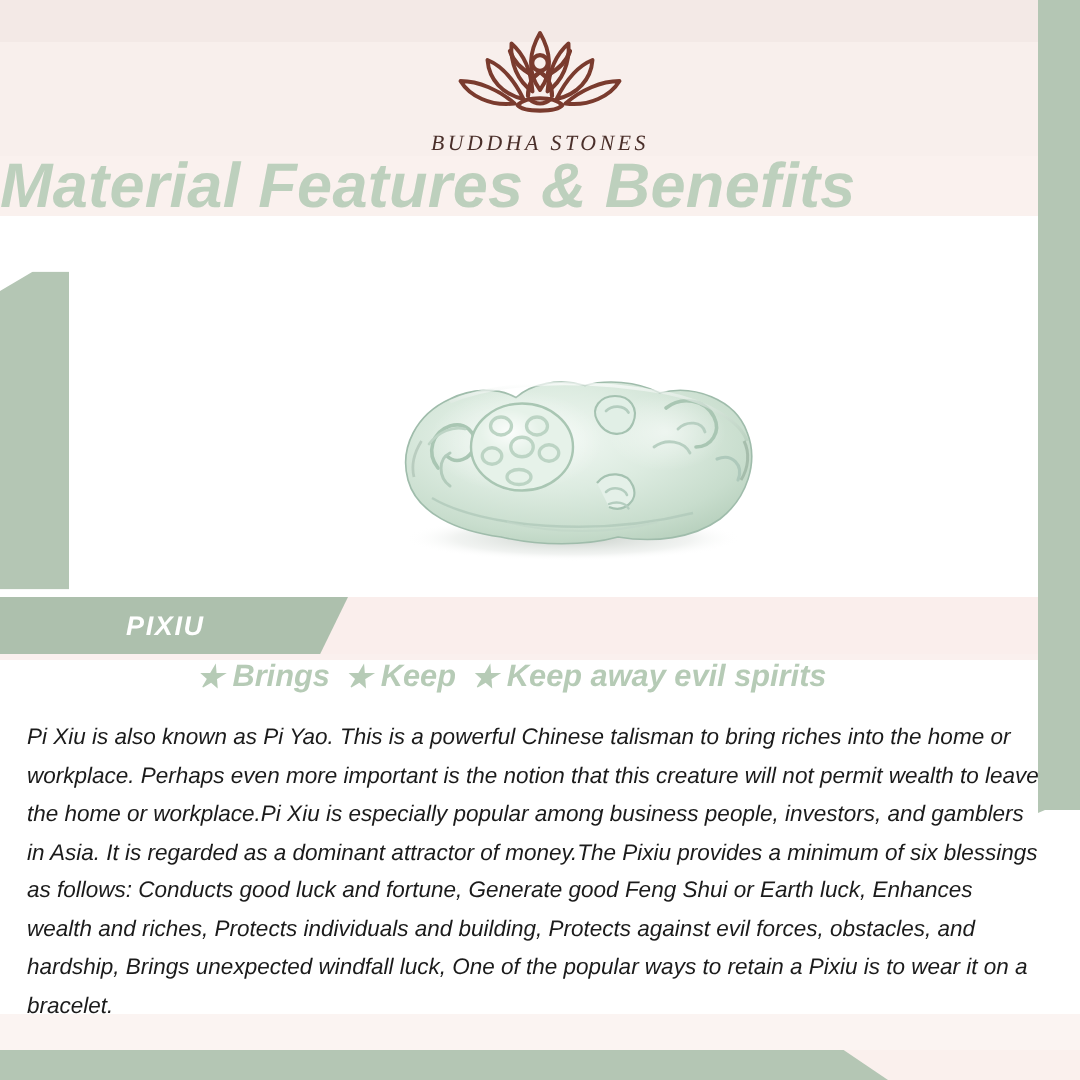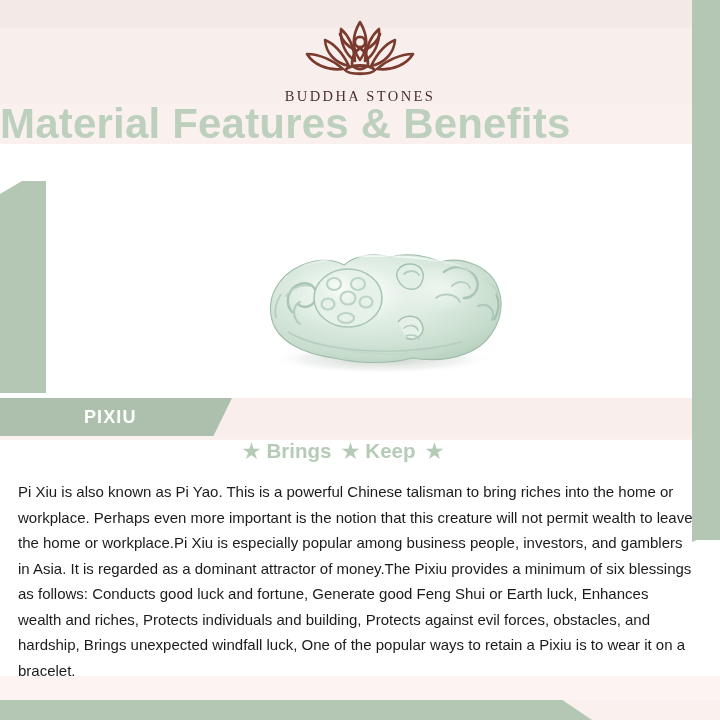--- a/index.html
+++ b/index.html
@@ -7,20 +7,21 @@
     padding: 0;
     background: #ffffff;
   }
   #poster {
     position: relative;
     width: 720px;
     height: 720px;
     overflow: hidden;
     background: #ffffff;
     font-family: "Liberation Sans", sans-serif;
+    font-style: italic;
   }
 
   
   .band {
     position: absolute;
     pointer-events: none;
   }
 
   
   #band-top-pink {
@@ -362,18 +363,19 @@
     <div class="benefit-item">
       <span class="benefit-star">★</span>
       <span class="benefit-text">Brings</span>
     </div>
     <div class="benefit-item">
       <span class="benefit-star">★</span>
       <span class="benefit-text">Keep</span>
     </div>
     <div class="benefit-item">
       <span class="benefit-star">★</span>
+      <span class="benefit-text">Keep away evil spirits</span>
     </div>
   </div>
 
   <p id="body-copy">Pi Xiu is also known as Pi Yao. This is a powerful Chinese talisman to bring riches into the home or workplace. Perhaps even more important is the notion that this creature will not permit wealth to leave the home or workplace.Pi Xiu is especially popular among business people, investors, and gamblers in Asia. It is regarded as a dominant attractor of money.The Pixiu provides a minimum of six blessings as follows: Conducts good luck and fortune, Generate good Feng Shui or Earth luck, Enhances wealth and riches, Protects individuals and building, Protects against evil forces, obstacles, and hardship, Brings unexpected windfall luck, One of the popular ways to retain a Pixiu is to wear it on a bracelet.</p>
 
 </div>
 
 </body></html>

